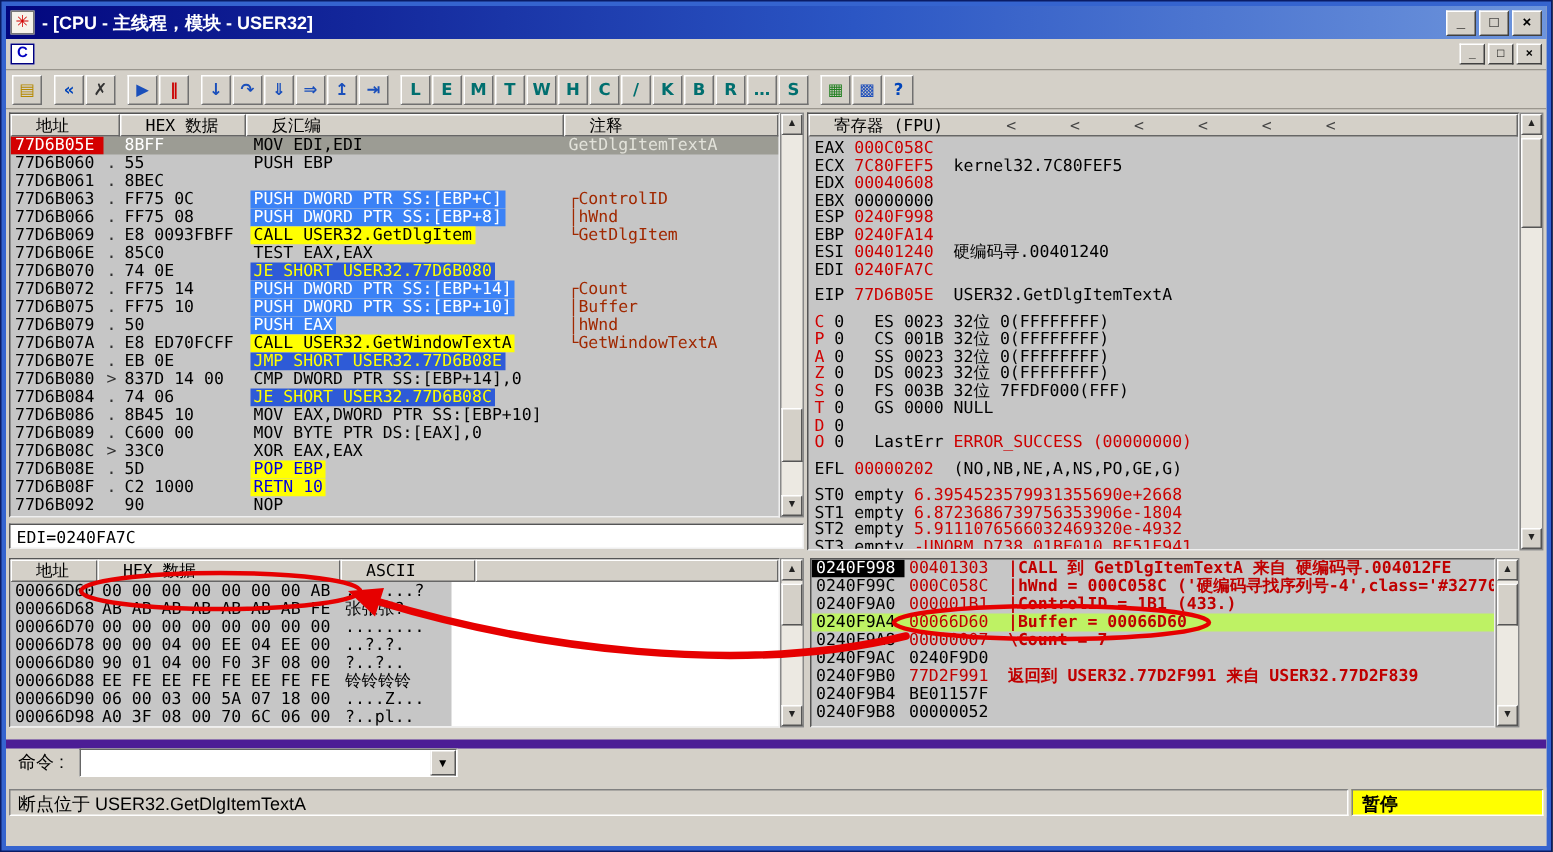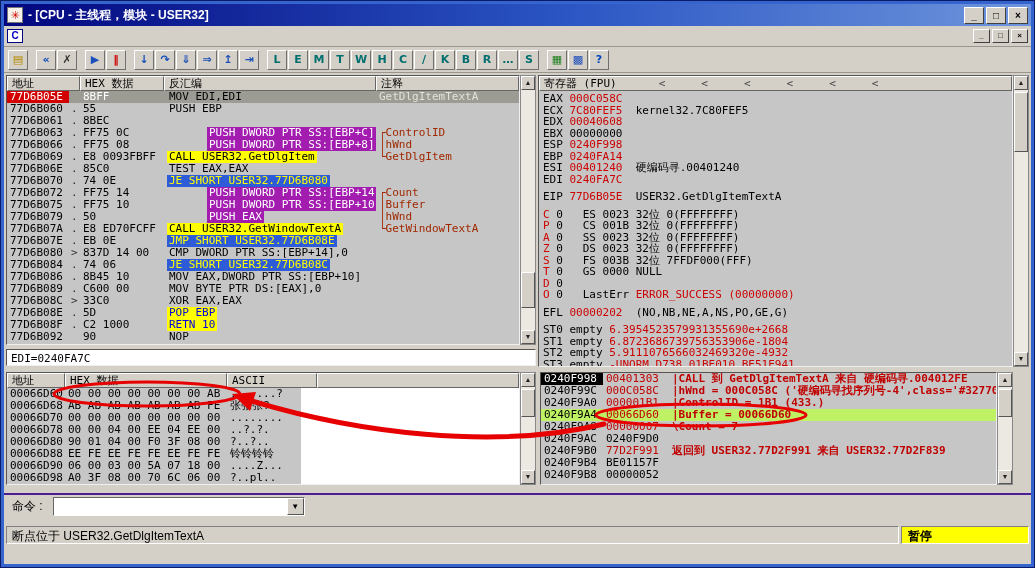--- a/index.html
+++ b/index.html
@@ -25,38 +25,38 @@
 
   
   .toolbar{height:26px;display:flex;align-items:center;padding:2px 4px;border-bottom:1px solid #9a968e;background:#D4D0C8;}
   .tb-btn{width:20px;height:20px;margin-right:1px;background:#D4D0C8;border:1px solid;border-color:#FFF #707070 #707070 #FFF;font:bold 11px "DejaVu Sans",sans-serif;text-align:center;line-height:18px;overflow:hidden;}
   .tb-sep{width:7px;height:20px;}
 
   
   .workspace{position:relative;height:491px;background:#D4D0C8;}
   .panel{position:absolute;background:#C6C6C6;border:1px solid;border-color:#555 #EFEFEF #EFEFEF #555;overflow:hidden;font:11px "DejaVu Sans Mono",monospace;color:#000;}
   .phead{display:flex;height:15px;background:#D4D0C8;}
-  .ph{border:1px solid;border-color:#FFF #666 #666 #FFF;padding:0 4px;line-height:13px;overflow:hidden;white-space:pre;display:flex;}
+  .ph{border:1px solid;border-color:#FFF #666 #666 #FFF;padding:0 16px;line-height:13px;overflow:hidden;white-space:pre;display:flex;}
   .marks{margin-left:42px;letter-spacing:36px;color:#444;}
 
   .trow{display:flex;height:12px;line-height:12px;white-space:pre;overflow:hidden;}
   .cell{overflow:hidden;white-space:pre;padding-left:3px;}
 
   
   .dc-addr{width:62px;}
   .dc-mark{width:11px;padding-left:2px;color:#303030;}
   .dc-hex{width:84px;}
   .dc-asm{width:212px;}
   .dc-cmt{flex:1;}
   .bp{background:#D40000;color:#FFF;}
   .dsel{background:#9C9C94;}
   .dsel .dc-hex,.dsel .dc-asm,.dsel .dc-mark{color:#FFF;}
   .asm{padding:0 2px;}
   .asm-plain{color:#000;}
-  .asm-push{background:#a21caf;color:#FFF;margin-left:40px;}
+  .asm-push{background:#3b82f6;color:#FFF;}
   .asm-call{background:#FFFF00;color:#000;}
   .asm-jump{background:#2E5BD7;color:#FFFF00;}
   .asm-ret{background:#FFFF00;color:#0000E0;}
   .cmt-arg{color:#A02800;}
   .cmt-lib{color:#E2E2DA;}
 
   
   .regrows{padding-top:2px;}
   .rline{height:11.5px;line-height:11.5px;white-space:pre;overflow:hidden;padding-left:4px;}
   .rgap{height:6px;}
@@ -83,21 +83,21 @@
   .sc-cmt{flex:1;color:#C00000;font-weight:bold;}
   .esp{background:#000;color:#FFF;}
   .ssel{background:#bef264;}
 
   
   .vscroll{position:absolute;width:16px;background:#ECE9E2;border:1px solid #888;}
   .sbtn{position:absolute;left:0;width:14px;height:14px;background:#D4D0C8;border:1px solid;border-color:#FFF #555 #555 #FFF;font-size:7px;text-align:center;line-height:12px;color:#222;}
   .sthumb{position:absolute;left:0;width:14px;background:#D4D0C8;border:1px solid;border-color:#FFF #555 #555 #FFF;}
 
   
-  .commandbar{position:absolute;left:0;top:420px;width:1027px;height:24px;display:flex;align-items:center;padding-left:8px;font-size:12px;border-top:2px solid #4c1d95;color:#000;}
+  .commandbar{position:absolute;left:0;top:420px;width:1027px;height:24px;display:flex;align-items:center;padding-left:8px;font-size:12px;border-top:6px solid #4c1d95;color:#000;}
   .combo{margin-left:10px;width:252px;height:19px;background:#FFF;border:1px solid;border-color:#666 #FFF #FFF #666;display:flex;}
   .combo-field{flex:1;font:11px "DejaVu Sans Mono",monospace;padding-left:3px;}
   .combo-btn{width:17px;background:#D4D0C8;border:1px solid;border-color:#FFF #555 #555 #FFF;font-size:8px;text-align:center;line-height:16px;color:#000;}
 
   
   .statusbar{position:absolute;left:0;top:452px;width:1027px;height:20px;display:flex;gap:2px;padding:1px 2px;background:#D4D0C8;}
   .status-left{flex:1;border:1px solid;border-color:#808080 #FFF #FFF #808080;padding:1px 5px;font-size:12px;white-space:nowrap;overflow:hidden;color:#000;}
   .status-right{width:128px;background:#FFFF00;border:1px solid;border-color:#808080 #FFF #FFF #808080;padding:1px 6px;font-size:12px;color:#000;font-weight:bold;}
 
   .annot{position:absolute;left:0;top:0;pointer-events:none;z-index:60;}

